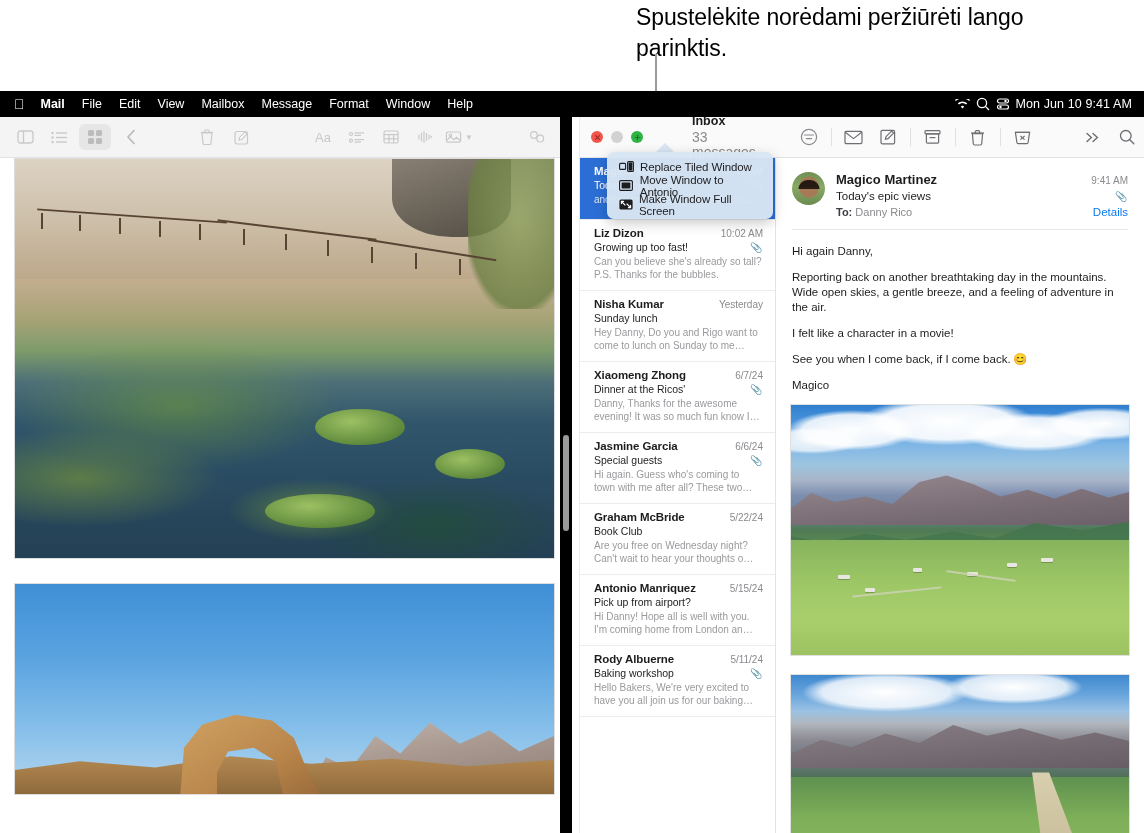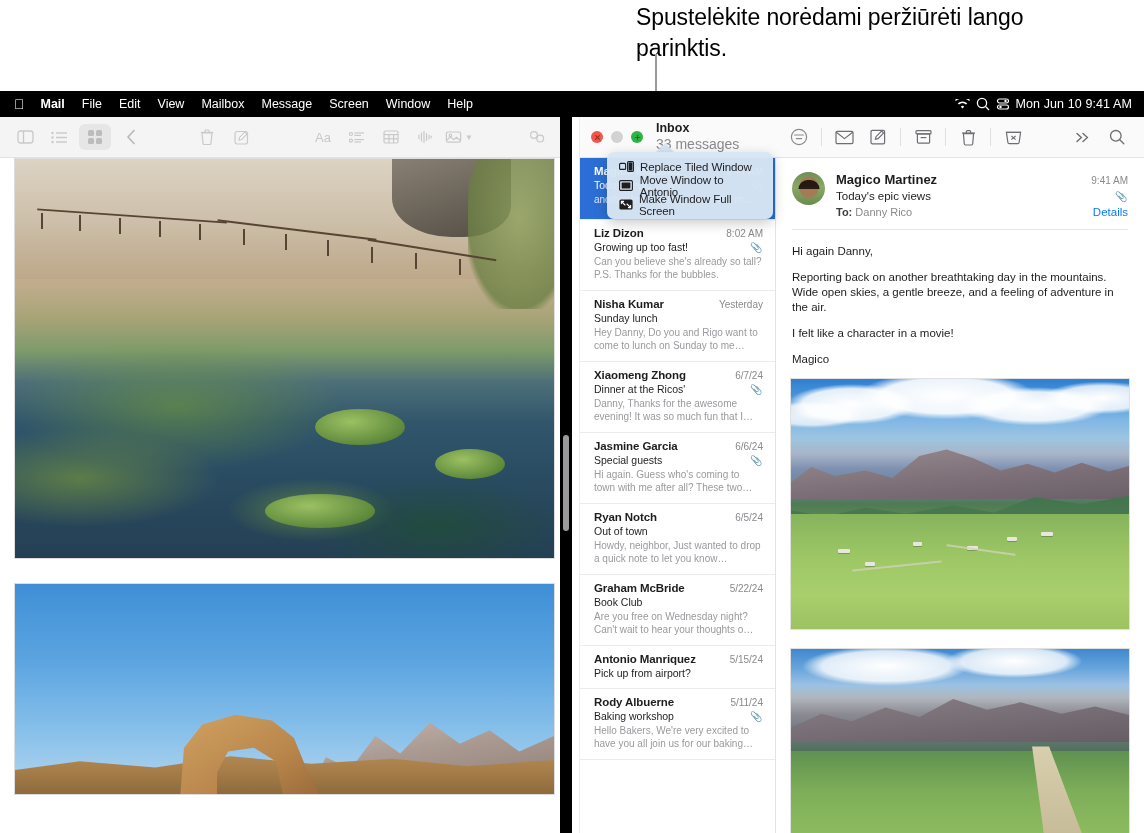--- a/index.html
+++ b/index.html
@@ -94,21 +94,21 @@
   .photos-scrollbar { position: absolute; right: 0; top: 0; width: 12px; height: 100%; background: #000; }
   .photos-scrollbar .thumb { position: absolute; left: 3px; top: 318px; width: 6px; height: 96px;
       background: #9a9a9a; border-radius: 3px; }
 
   
   .mail-win {
     position: absolute; left: 580px; top: 117px; width: 564px; height: 716px;
     background: #fff; overflow: hidden; box-shadow: 0 0 0 1px rgba(0,0,0,.07);
   }
   .mail-toolbar { height: 41px; background: #fafafa; display: flex; align-items: center;
-      border-bottom: 1px solid #e3e3e3; }
+      border-bottom: 1px solid #e3e3e3; gap: 36px; }
   .traffic { display: flex; align-items: center; gap: 8px; padding-left: 11px; }
   .light { width: 12px; height: 12px; border-radius: 50%; display:flex; align-items:center; justify-content:center; }
   .light.red { background: #f1564b; }
   .light.yellow { background: #d2d2d2; }
   .light.green { background: #2eb344; }
   .light svg { opacity: .55; }
   .mail-titlebox { margin-left: 13px; line-height: 1.05; }
   .mail-title { font-size: 12.5px; font-weight: bold; color: #1d1d1f; }
   .mail-sub { font-size: 14px; color: #8a8a8e; margin-top: 2px; }
   .mail-tb-right { margin-left: auto; display: flex; align-items: center; padding-right: 10px; }
@@ -231,21 +231,21 @@
   <div class="callout-line"></div>
 
   <div class="menubar">
     <span class="apple"></span>
     <span class="mitem bold">Mail</span>
     <span class="mitem">File</span>
     <span class="mitem">Edit</span>
     <span class="mitem">View</span>
     <span class="mitem">Mailbox</span>
     <span class="mitem">Message</span>
-    <span class="mitem">Screen</span>
+    <span class="mitem">Format</span>
     <span class="mitem">Window</span>
     <span class="mitem">Help</span>
     <div class="right">
       <span class="mb-icon">
         <svg width="15" height="11" viewBox="0 0 15 11">
             <path d="M7.5 9.6l1.7-1.9a2.4 2.4 0 0 0-3.4 0L7.5 9.6zM3.9 5.6a5.4 5.4 0 0 1 7.2 0l1.1-1.25a7 7 0 0 0-9.4 0L3.9 5.6zM.8 2.1a9.9 9.9 0 0 1 13.4 0L15 .9A11.5 11.5 0 0 0 0 .9L.8 2.1z" fill="#fff"></path>
           </svg>
       </span>
       <span class="mb-icon">
         <svg width="14" height="14" viewBox="0 0 14 14">
@@ -548,21 +548,21 @@
           <div class="msg-row2">
             <span class="msg-subject">Today's epic views</span>
             <span class="clip">📎</span>
           </div>
           <div class="msg-preview">another breathtaking day in the m…</div>
         </div>
 
         <div class="msg-item">
           <div class="msg-row1">
             <span class="msg-from">Liz Dizon</span>
-            <span class="msg-date">8:02 AM</span>
+            <span class="msg-date">10:02 AM</span>
           </div>
           <div class="msg-row2">
             <span class="msg-subject">Growing up too fast!</span>
             <span class="clip">📎</span>
           </div>
           <div class="msg-preview">Can you believe she's already so tall? P.S. Thanks for the bubbles.</div>
         </div>
 
         <div class="msg-item">
           <div class="msg-row1">
@@ -577,45 +577,35 @@
 
         <div class="msg-item">
           <div class="msg-row1">
             <span class="msg-from">Xiaomeng Zhong</span>
             <span class="msg-date">6/7/24</span>
           </div>
           <div class="msg-row2">
             <span class="msg-subject">Dinner at the Ricos'</span>
             <span class="clip">📎</span>
           </div>
-          <div class="msg-preview">Danny, Thanks for the awesome evening! It was so much fun that I…</div>
+          <div class="msg-preview">Danny, Thanks for the awesome evening! It was so much fun know I…</div>
         </div>
 
         <div class="msg-item">
           <div class="msg-row1">
             <span class="msg-from">Jasmine Garcia</span>
             <span class="msg-date">6/6/24</span>
           </div>
           <div class="msg-row2">
             <span class="msg-subject">Special guests</span>
             <span class="clip">📎</span>
           </div>
           <div class="msg-preview">Hi again. Guess who's coming to town with me after all? These two…</div>
         </div>
 
-        <div class="msg-item">
-          <div class="msg-row1">
-            <span class="msg-from">Ryan Notch</span>
-            <span class="msg-date">6/5/24</span>
-          </div>
-          <div class="msg-row2">
-            <span class="msg-subject">Out of town</span>
-          </div>
-          <div class="msg-preview">Howdy, neighbor, Just wanted to drop a quick note to let you know…</div>
-        </div>
 
 
         <div class="msg-item">
           <div class="msg-row1">
             <span class="msg-from">Graham McBride</span>
             <span class="msg-date">5/22/24</span>
           </div>
           <div class="msg-row2">
             <span class="msg-subject">Book Club</span>
           </div>
@@ -623,20 +613,21 @@
         </div>
 
         <div class="msg-item">
           <div class="msg-row1">
             <span class="msg-from">Antonio Manriquez</span>
             <span class="msg-date">5/15/24</span>
           </div>
           <div class="msg-row2">
             <span class="msg-subject">Pick up from airport?</span>
           </div>
+          <div class="msg-preview">Hi Danny! Hope all is well with you. I'm coming home from London an…</div>
         </div>
 
         <div class="msg-item">
           <div class="msg-row1">
             <span class="msg-from">Rody Albuerne</span>
             <span class="msg-date">5/11/24</span>
           </div>
           <div class="msg-row2">
             <span class="msg-subject">Baking workshop</span>
             <span class="clip">📎</span>
@@ -670,20 +661,21 @@
               <span class="rd-details">Details</span>
             </div>
           </div>
         </div>
         <div class="rd-rule"></div>
 
         <div class="rd-body">
           <p>Hi again Danny,</p>
           <p>Reporting back on another breathtaking day in the mountains. Wide open skies, a gentle breeze, and a feeling of adventure in the air.</p>
           <p>I felt like a character in a movie!</p>
+          <p>See you when I come back, if I come back. 😊</p>
           <p>Magico</p>
         </div>
 
         <div class="rd-photo a">
           <div class="dolo">
             <div class="clouds"></div>
             <div class="peaks"></div>
             <div class="hills"></div>
             <div class="meadow">
               <div class="hut" style="left:14%; top:30%; width:12px;"></div>

